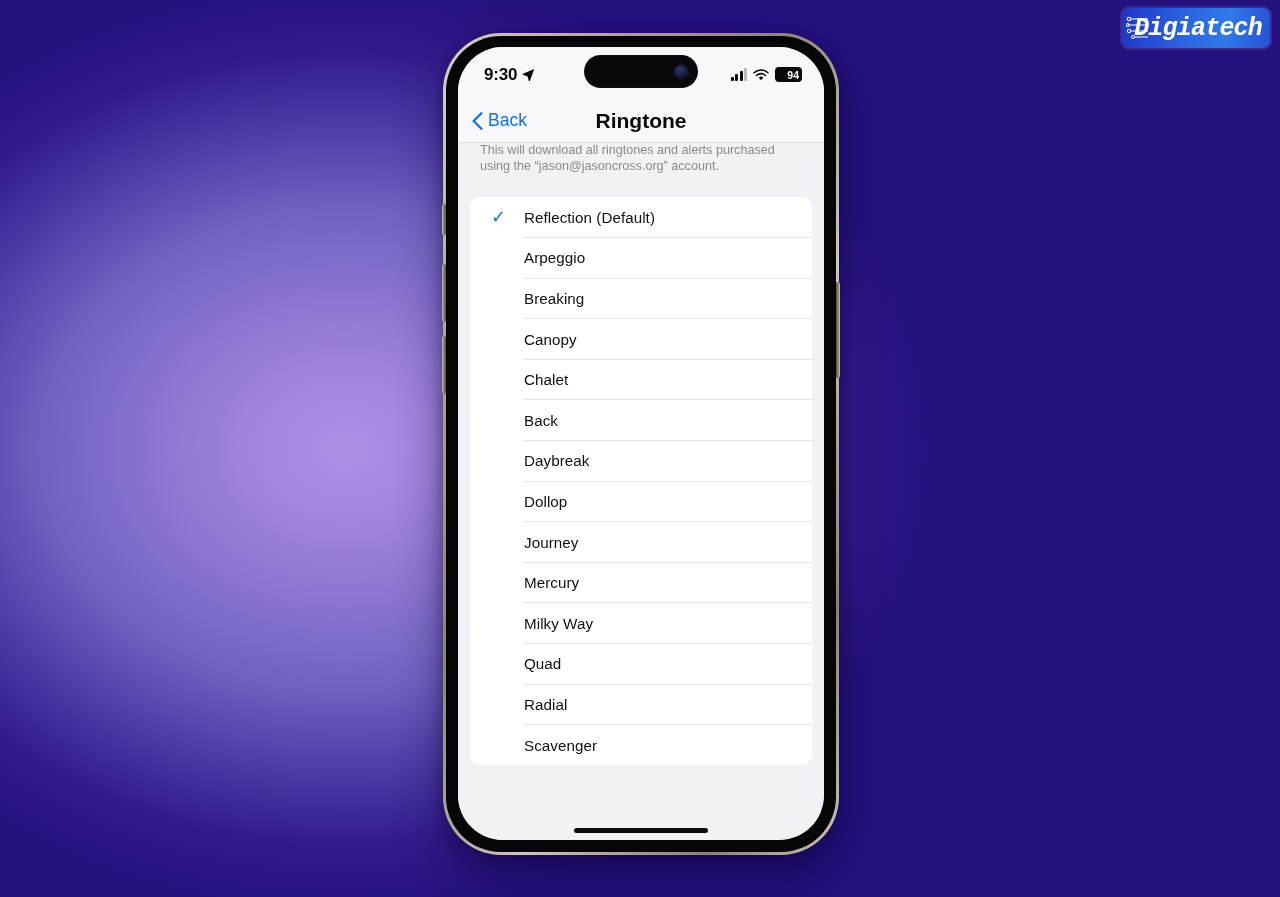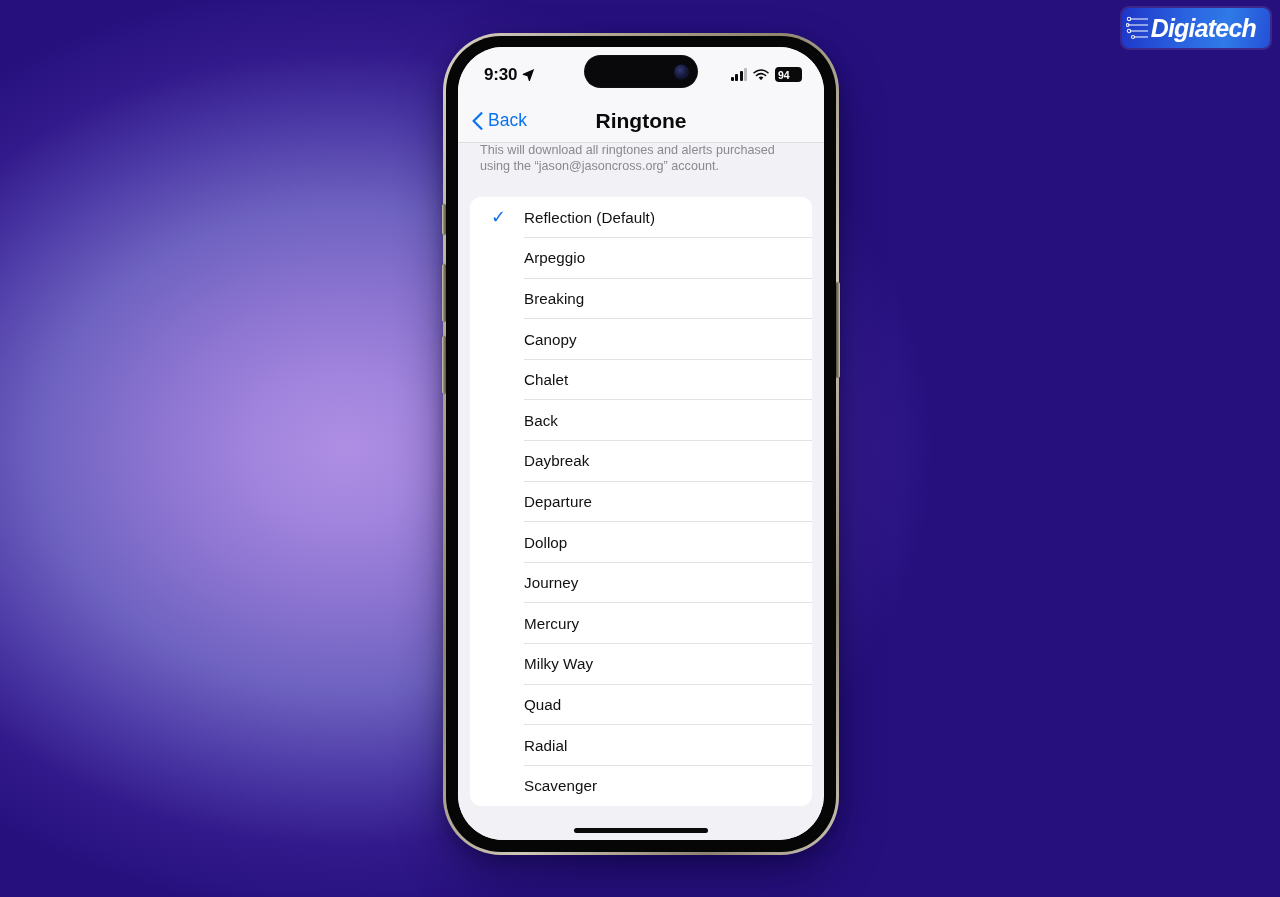--- a/index.html
+++ b/index.html
@@ -42,22 +42,22 @@
     overflow: hidden;
     display: flex;
     align-items: center;
   }
   #logo .circuit { position: absolute; left: 4px; top: 6px; width: 42px; height: 28px; }
   #logo .wordmark {
     position: relative;
     z-index: 2;
     width: 100%;
     text-align: right;
-    padding-right: 14px;
-    font-family: Liberation Sans, sans-serif;
+    padding-right: 8px;
+    font-family: Liberation Mono, monospace;
     font-size: 25px;
     font-weight: bold;
     font-style: italic;
     letter-spacing: -0.8px;
     color: #ffffff;
     line-height: 1;
   }
 
   
   #phone {
@@ -157,21 +157,21 @@
   .battery {
     min-width: 27px;
     height: 15px;
     border-radius: 4px;
     background: #0a0a0a;
     color: #fff;
     font-size: 10.5px;
     font-weight: bold;
     display: flex;
     align-items: center;
-    justify-content: flex-start;
+    justify-content: flex-end;
     padding: 0 3px;
   }
 
   
   #nav-bar {
     position: relative;
     z-index: 4;
     height: 44px;
     background: #f8f8fa;
     display: flex;
@@ -369,25 +369,20 @@
                 <span class="label">Back</span>
                 <span class="sep"></span>
               </div>
               <div class="ringtone-row">
                 <span class="check"></span>
                 <span class="label">Daybreak</span>
                 <span class="sep"></span>
               </div>
               <div class="ringtone-row">
                 <span class="check"></span>
-                <span class="label">Departure</span>
-                <span class="sep"></span>
-              </div>
-              <div class="ringtone-row">
-                <span class="check"></span>
                 <span class="label">Dollop</span>
                 <span class="sep"></span>
               </div>
               <div class="ringtone-row">
                 <span class="check"></span>
                 <span class="label">Journey</span>
                 <span class="sep"></span>
               </div>
               <div class="ringtone-row">
                 <span class="check"></span>

